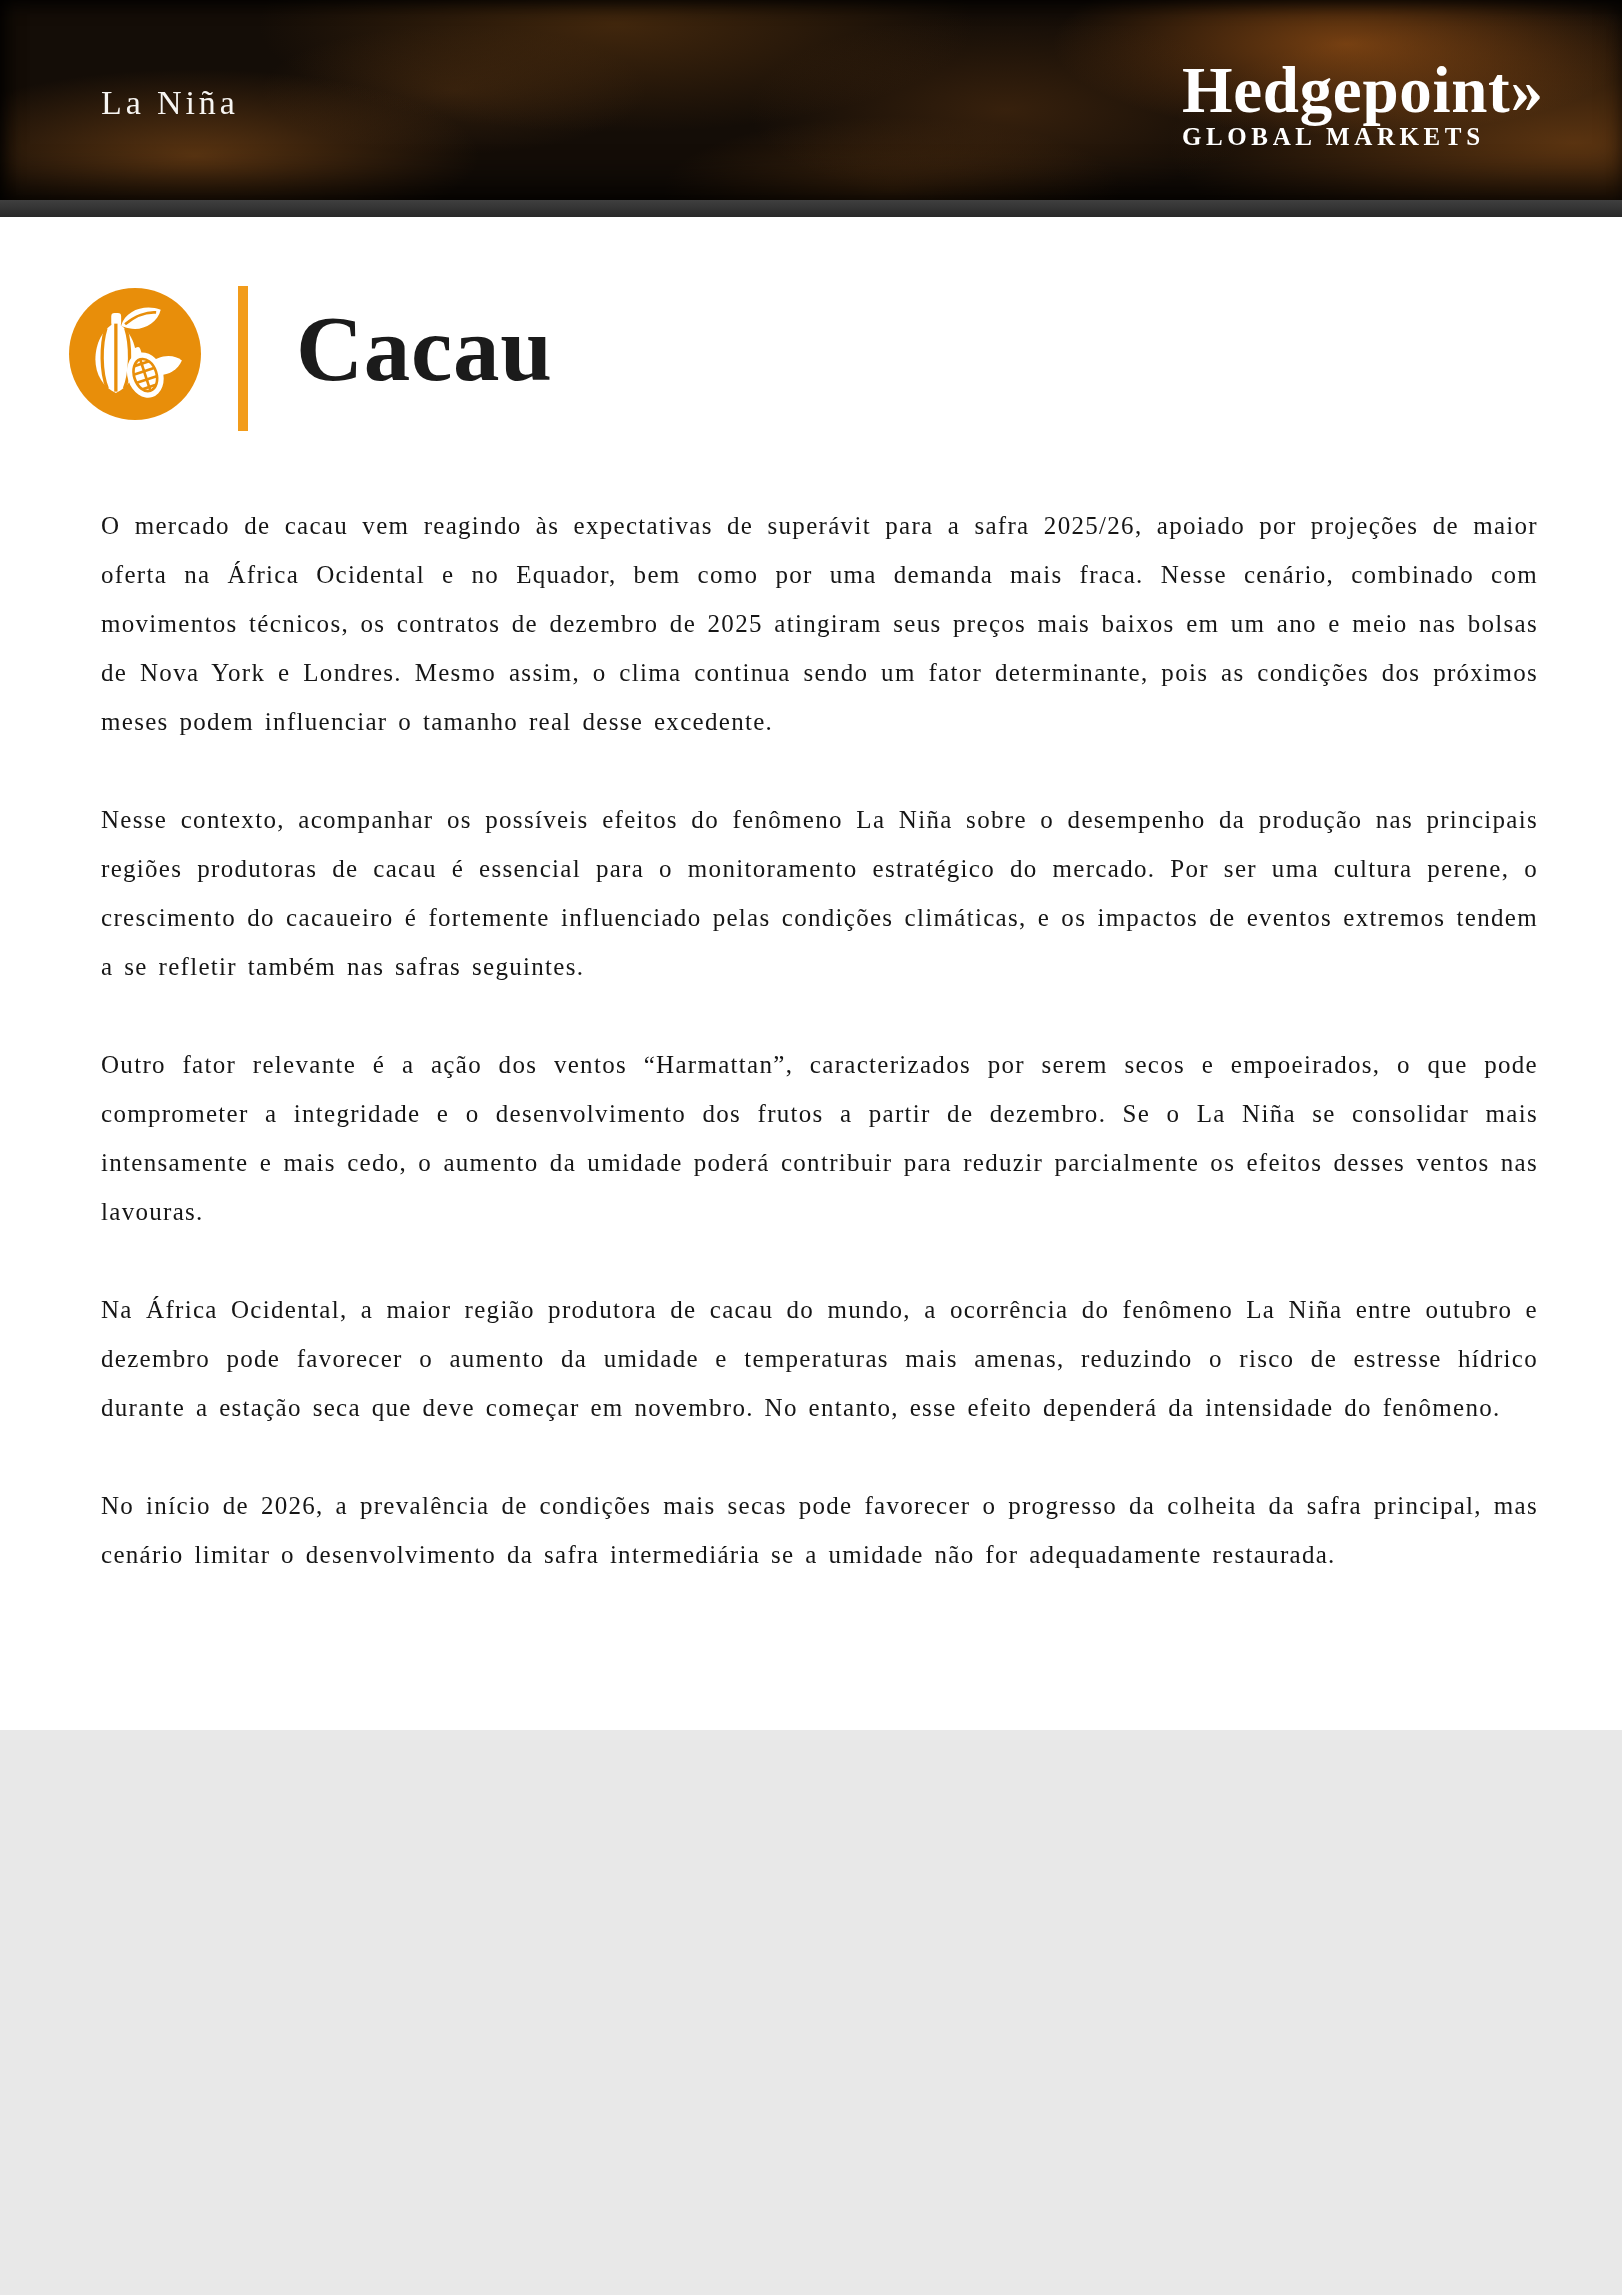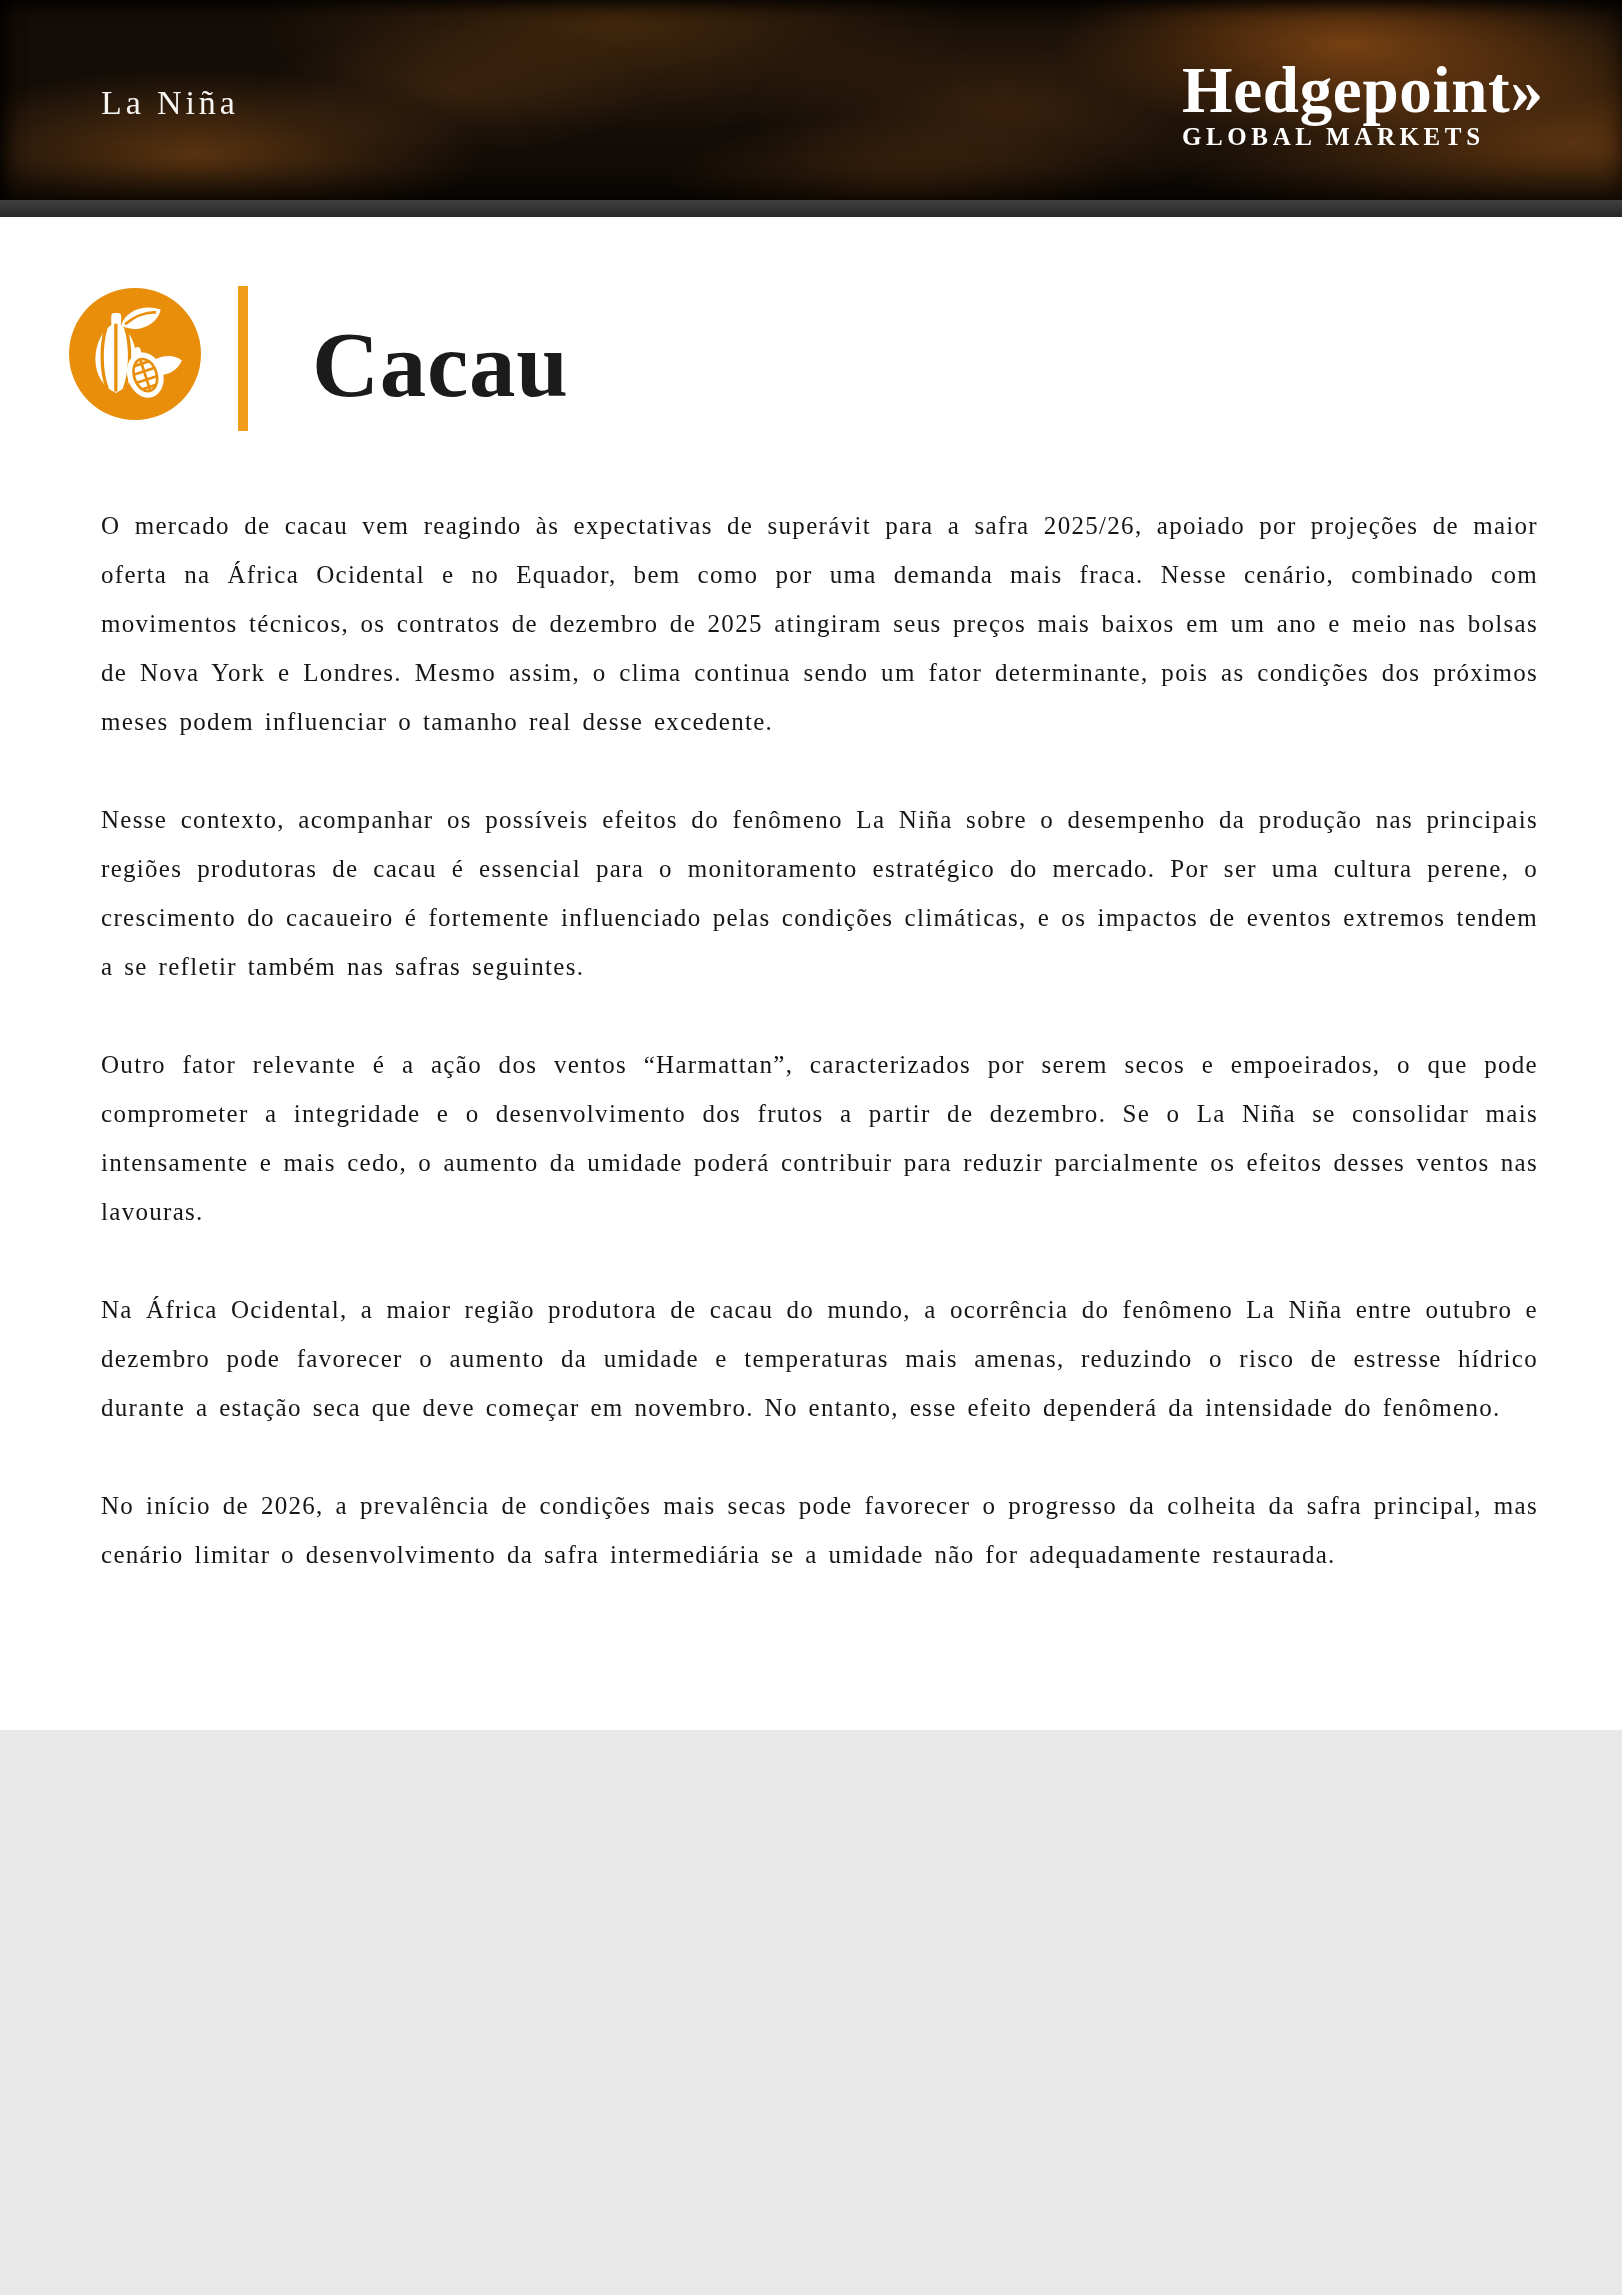--- a/index.html
+++ b/index.html
@@ -119,21 +119,21 @@
           <line x1="115" y1="106" x2="115" y2="158"></line>
           <line x1="102" y1="114" x2="128" y2="114"></line>
           <line x1="98" y1="126" x2="132" y2="126"></line>
           <line x1="98" y1="139" x2="132" y2="139"></line>
           <line x1="102" y1="151" x2="128" y2="151"></line>
         </g>
       </g>
     </svg>
   </div>
   <div class="accent-bar"></div>
-  <h1 class="page-title" style="margin:16px;">Cacau</h1>
+  <h1 class="page-title" style="margin:0;">Cacau</h1>
 
   <div class="article">
     <p>O mercado de cacau vem reagindo às expectativas de superávit para a safra 2025/26, apoiado por projeções de maior oferta na África Ocidental e no Equador, bem como por uma demanda mais fraca. Nesse cenário, combinado com movimentos técnicos, os contratos de dezembro de 2025 atingiram seus preços mais baixos em um ano e meio nas bolsas de Nova York e Londres. Mesmo assim, o clima continua sendo um fator determinante, pois as condições dos próximos meses podem influenciar o tamanho real desse excedente.</p>
     <p>Nesse contexto, acompanhar os possíveis efeitos do fenômeno La Niña sobre o desempenho da produção nas principais regiões produtoras de cacau é essencial para o monitoramento estratégico do mercado. Por ser uma cultura perene, o crescimento do cacaueiro é fortemente influenciado pelas condições climáticas, e os impactos de eventos extremos tendem a se refletir também nas safras seguintes.</p>
     <p>Outro fator relevante é a ação dos ventos “Harmattan”, caracterizados por serem secos e empoeirados, o que pode comprometer a integridade e o desenvolvimento dos frutos a partir de dezembro. Se o La Niña se consolidar mais intensamente e mais cedo, o aumento da umidade poderá contribuir para reduzir parcialmente os efeitos desses ventos nas lavouras.</p>
     <p>Na África Ocidental, a maior região produtora de cacau do mundo, a ocorrência do fenômeno La Niña entre outubro e dezembro pode favorecer o aumento da umidade e temperaturas mais amenas, reduzindo o risco de estresse hídrico durante a estação seca que deve começar em novembro. No entanto, esse efeito dependerá da intensidade do fenômeno.</p>
     <p>No início de 2026, a prevalência de condições mais secas pode favorecer o progresso da colheita da safra principal, mas cenário limitar o desenvolvimento da safra intermediária se a umidade não for adequadamente restaurada.</p>
   </div>
 
   <div class="footer">

